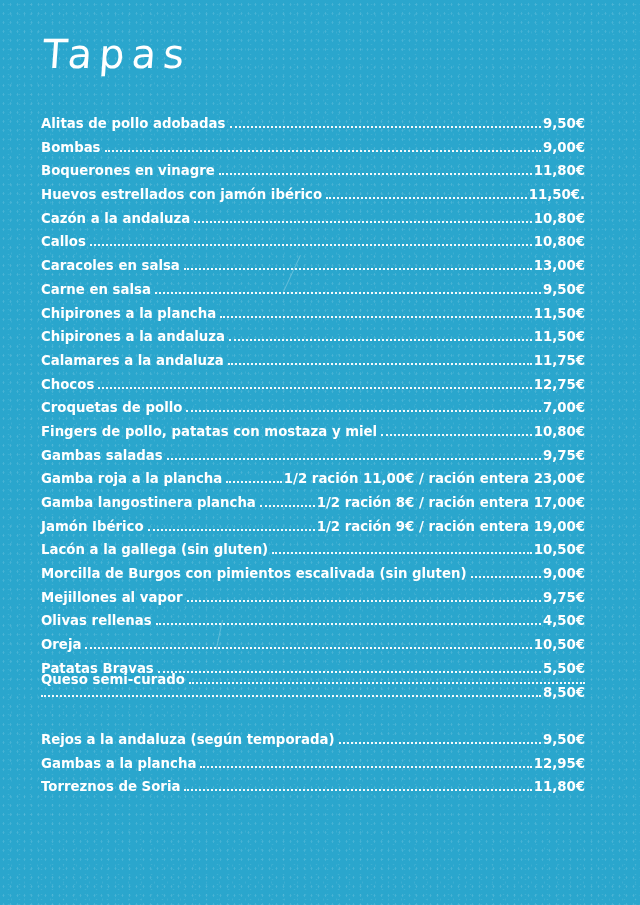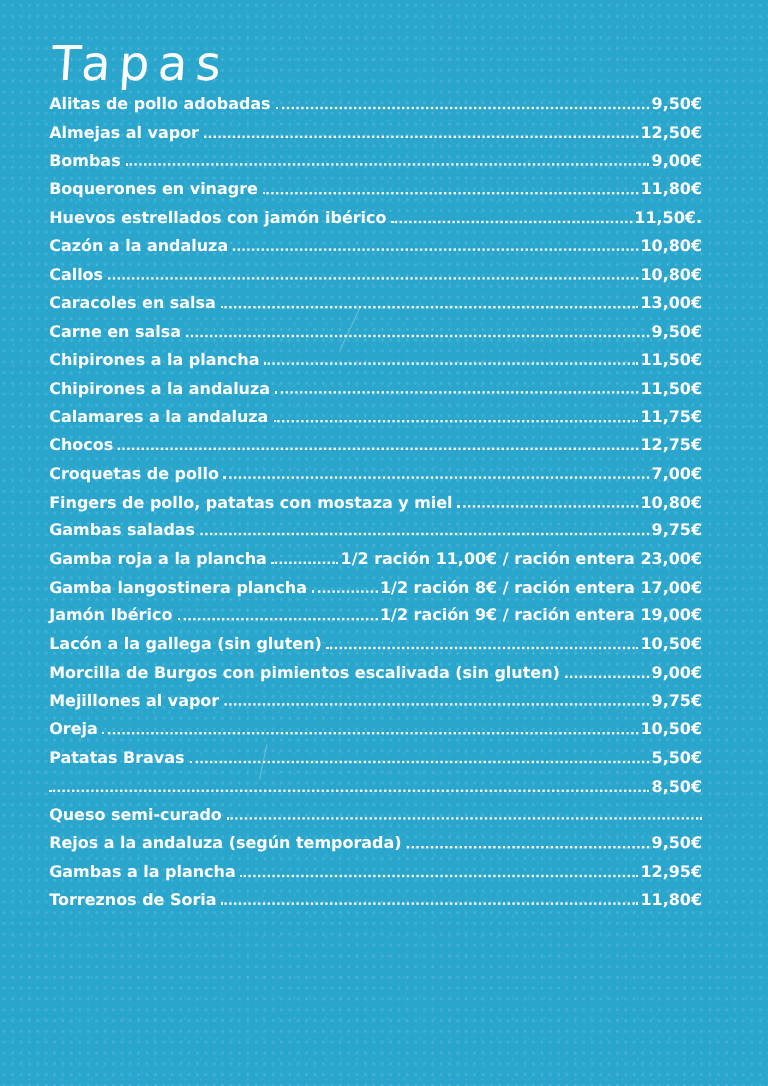--- a/index.html
+++ b/index.html
@@ -70,43 +70,39 @@
   .leader {
     flex: 1 1 auto;
     border-bottom: 2px dotted #ffffff;
     margin-bottom: 3px;
     min-width: 10px;
     opacity: 0.95;
   }
   .price {
     flex: 0 0 auto;
     padding-left: 2px;
+    margin-top: 36px;
   }
 </style>
 </head>
 <body>
 
 <div class="texture"></div>
 <div class="scratch" style="left:300px;top:255px;height:40px;transform:rotate(25deg);"></div>
 <div class="scratch" style="left:222px;top:620px;height:30px;transform:rotate(12deg);"></div>
 
 <div class="page">
   <h1 class="title">Tapas</h1>
   <ul class="menu" id="menu-list">
       <li class="item">
         <span class="name">Alitas de pollo adobadas</span>
         <span class="leader"></span>
         <span class="price">9,50€</span>
       </li>
       <li class="item">
-        <span class="name">Almejas al vapor</span>
-        <span class="leader"></span>
-        <span class="price">12,50€</span>
-      </li>
-      <li class="item">
         <span class="name">Bombas</span>
         <span class="leader"></span>
         <span class="price">9,00€</span>
       </li>
       <li class="item">
         <span class="name">Boquerones en vinagre</span>
         <span class="leader"></span>
         <span class="price">11,80€</span>
       </li>
       <li class="item">
@@ -191,20 +187,25 @@
       </li>
       <li class="item">
         <span class="name">Morcilla de Burgos con pimientos escalivada (sin gluten)</span>
         <span class="leader"></span>
         <span class="price">9,00€</span>
       </li>
       <li class="item">
         <span class="name">Mejillones al vapor</span>
         <span class="leader"></span>
         <span class="price">9,75€</span>
+      </li>
+      <li class="item">
+        <span class="name">Olivas rellenas</span>
+        <span class="leader"></span>
+        <span class="price">4,50€</span>
       </li>
       <li class="item">
         <span class="name">Oreja</span>
         <span class="leader"></span>
         <span class="price">10,50€</span>
       </li>
       <li class="item">
         <span class="name">Patatas Bravas</span>
         <span class="leader"></span>
         <span class="price">5,50€</span>

